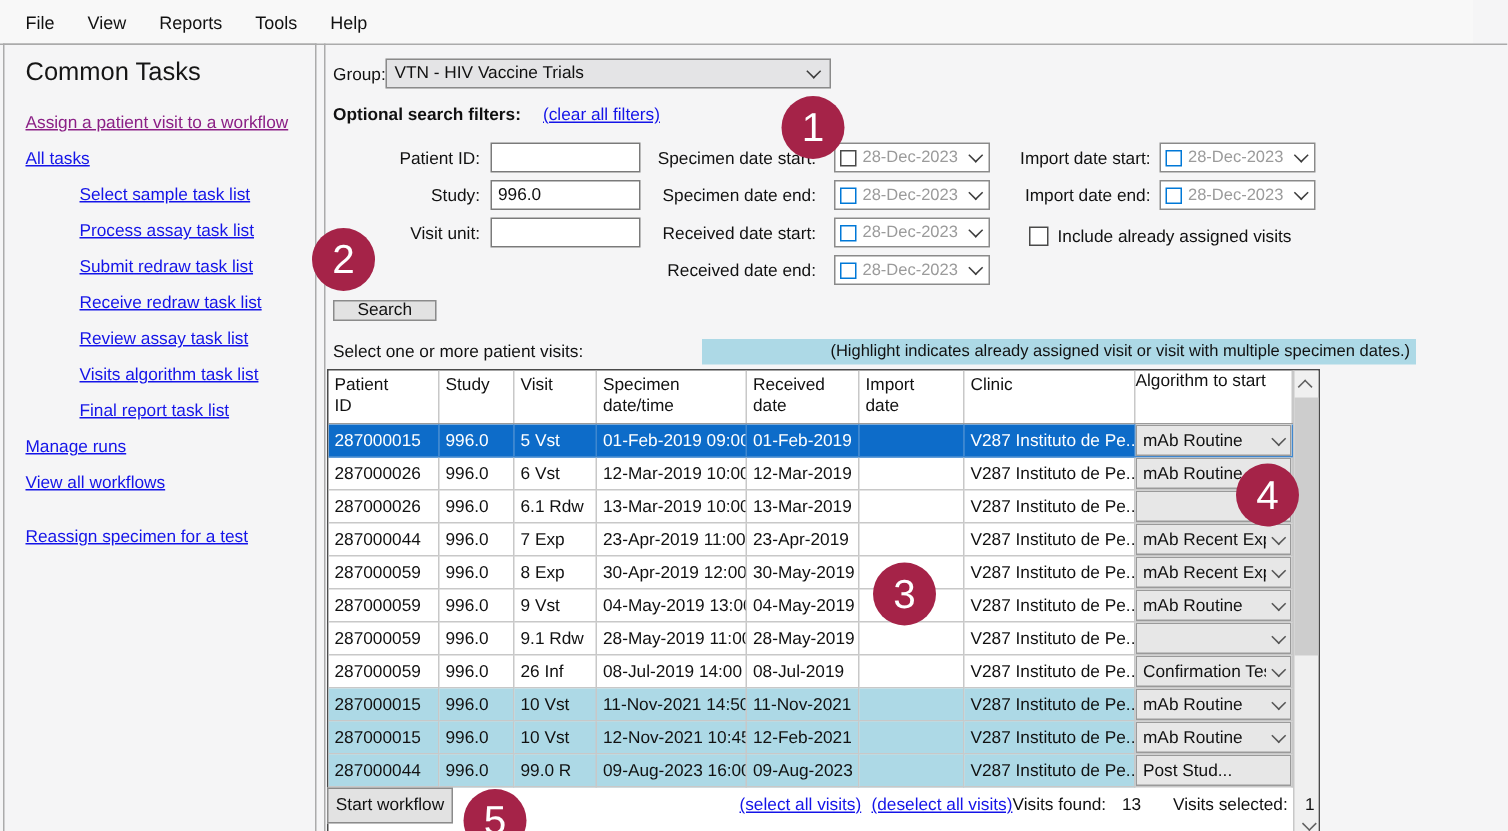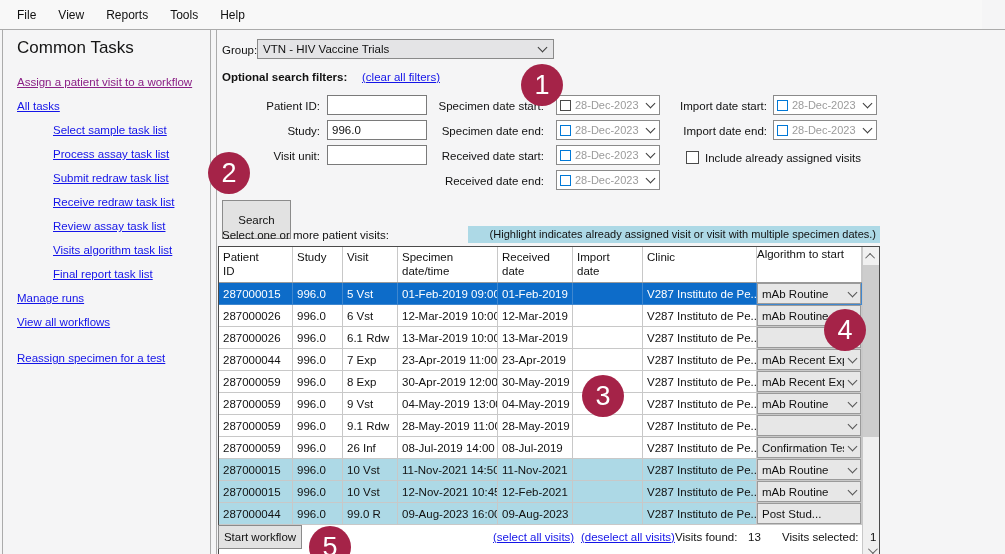--- a/index.html
+++ b/index.html
@@ -44,21 +44,21 @@
   .dtp .cb { width:11px; height:11px; border:1px solid #0078D7; background:#fff; margin:0 4px 0 3px; }
   .dtp.darkcb .cb { border-color:#4A4A4A; }
   .dtp .dtxt { flex:1; font-size:11px; color:#9B9B9B; }
   .dtp .chev { margin-right:5px; }
 
   .cb-plain { position:absolute; width:13px; height:13px; border:1px solid #4A4A4A; background:#fff; }
 
   .btn { position:absolute; background:#E2E2E2; border:1px solid #8B8B8B; font-size:11.5px;
          display:flex; align-items:center; justify-content:center; cursor:pointer; color:#111; }
 
-  .note { position:absolute; left:468px; top:226px; width:412px; height:17px; background:#ADD9E6;
+  .note { position:absolute; left:468px; top:226px; width:476px; height:17px; background:#ADD9E6;
           font-size:11px; text-align:right; padding:2px 4px 0 0; }
 
   
   .vtable { position:absolute; left:218px; top:246px; width:662px; height:314px;
             border:1px solid #4A4A4A; background:#fff; overflow:hidden; display:flex; }
   .tgrid { width:643px; }
   .thead { display:flex; height:36px; border-bottom:1px solid #9A9A9A; }
   .th { font-size:11.5px; padding:3px 4px; border-right:1px solid #C8C8C8; white-space:pre-line;
         line-height:1.25; }
   .tr { display:flex; height:22px; background:#fff; }
@@ -188,21 +188,21 @@
 <div class="lbl r" style="left:640px; top:125px; width:127px;">Import date end:</div>
 <div class="dtp" style="left:773px; top:120px;">
   <span class="cb"></span>
   <span class="dtxt">28-Dec-2023</span>
   <span class="chev"></span>
 </div>
 
 <div class="cb-plain" style="left:686px; top:151px;"></div>
 <div class="lbl" style="left:705px; top:152px;">Include already assigned visits</div>
 
-<div class="btn" style="left:222px; top:200px; width:69px; height:39px;">Search</div>
+<div class="btn" style="left:222px; top:200px; width:69px; height:14px;">Search</div>
 
 <div class="lbl" style="left:222px; top:229px;">Select one or more patient visits:</div>
 <div class="note">(Highlight indicates already assigned visit or visit with multiple specimen dates.)</div>
 
 <div class="vtable">
   <div class="tgrid">
     <div class="thead" id="table-head">
         <div class="th c0">Patient
 ID</div>
         <div class="th c1">Study</div>

